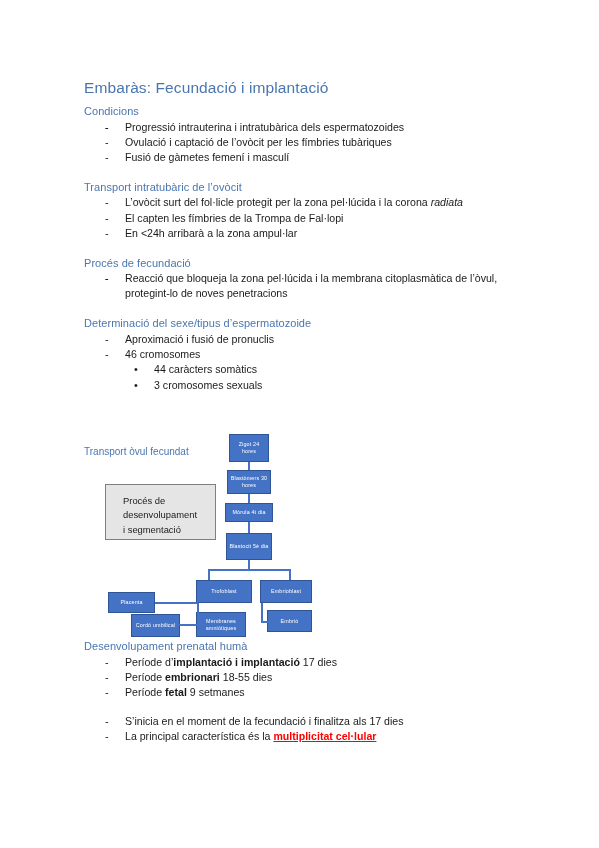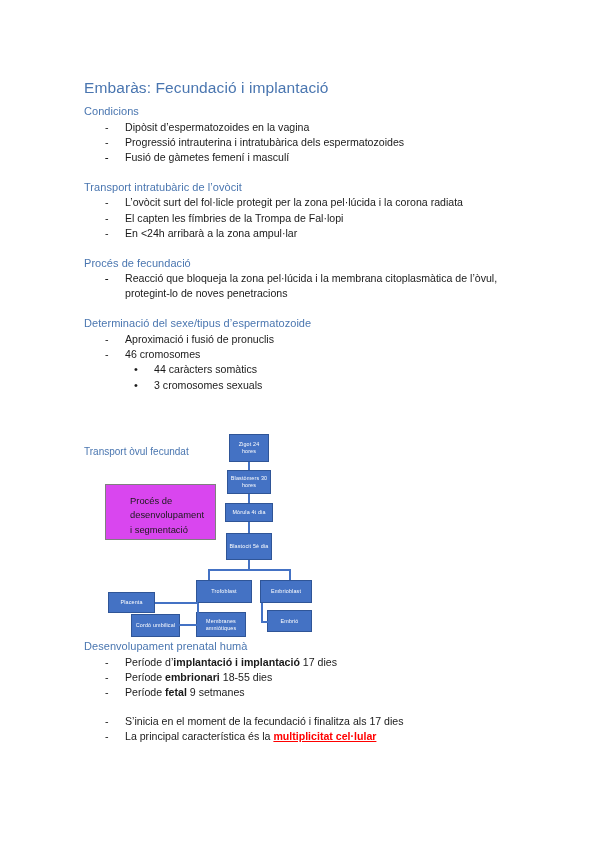--- a/index.html
+++ b/index.html
@@ -75,21 +75,21 @@
     font-size: 10.6px;
     line-height: 1.5;
     padding-left: 70px;
   }
   ul.sub > li > .dot {
     position: absolute;
     left: 50px;
     top: -1px;
     font-size: 11px;
   }
-  .it { }
+  .it { font-style: italic; }
   .bd { font-weight: bold; }
   .red { color: #ff0000; font-weight: bold; text-decoration: underline; }
 
   
   .diagram {
     position: absolute;
     left: 84px;
     top: 432px;
     width: 420px;
     height: 200px;
@@ -108,49 +108,49 @@
     box-sizing: border-box;
     padding: 1px;
     letter-spacing: 0.15px;
   }
   .conn {
     position: absolute;
     background: #4472c4;
   }
   .callout {
     position: absolute;
-    background: #d946ef;
+    background: #e5e5e5;
     border: 1px solid #7f7f7f;
     box-sizing: border-box;
     font-size: 9.4px;
     line-height: 1.52;
     color: #1a1a1a;
-    padding: 9px 24px;
+    padding: 9px 17px;
   }
   .diagram-label {
     position: absolute;
     font-size: 10px;
     color: #4a76b0;
     white-space: nowrap;
   }
 </style>
 </head>
 <body>
 
 <div class="page">
 
   <div class="content">
 
     <h1 class="doc-title">Embaràs: Fecundació i implantació</h1>
 
     <div class="section-head">Condicions</div>
     <ul class="bullets">
-      <li><span class="dash">-</span><span>Dipòsit d’espermatozoides en la vagina</span></li>
+      <li><span class="dash">-</span></li>
       <li><span class="dash">-</span><span>Progressió intrauterina i intratubàrica dels espermatozoides</span></li>
-      <li><span class="dash">-</span></li>
+      <li><span class="dash">-</span><span>Ovulació i captació de l’ovòcit per les fímbries tubàriques</span></li>
       <li><span class="dash">-</span><span>Fusió de gàmetes femení i masculí</span></li>
     </ul>
 
     <div class="gap-md"></div>
 
     <div class="section-head">Transport intratubàric de l’ovòcit</div>
     <ul class="bullets">
       <li><span class="dash">-</span><span><span>L’ovòcit surt del fol·licle protegit per la zona pel·lúcida i la corona </span><span class="it">radiata</span></span></li>
       <li><span class="dash">-</span><span>El capten les fímbries de la Trompa de Fal·lopi</span></li>
       <li><span class="dash">-</span><span>En &lt;24h arribarà a la zona ampul·lar</span></li>

